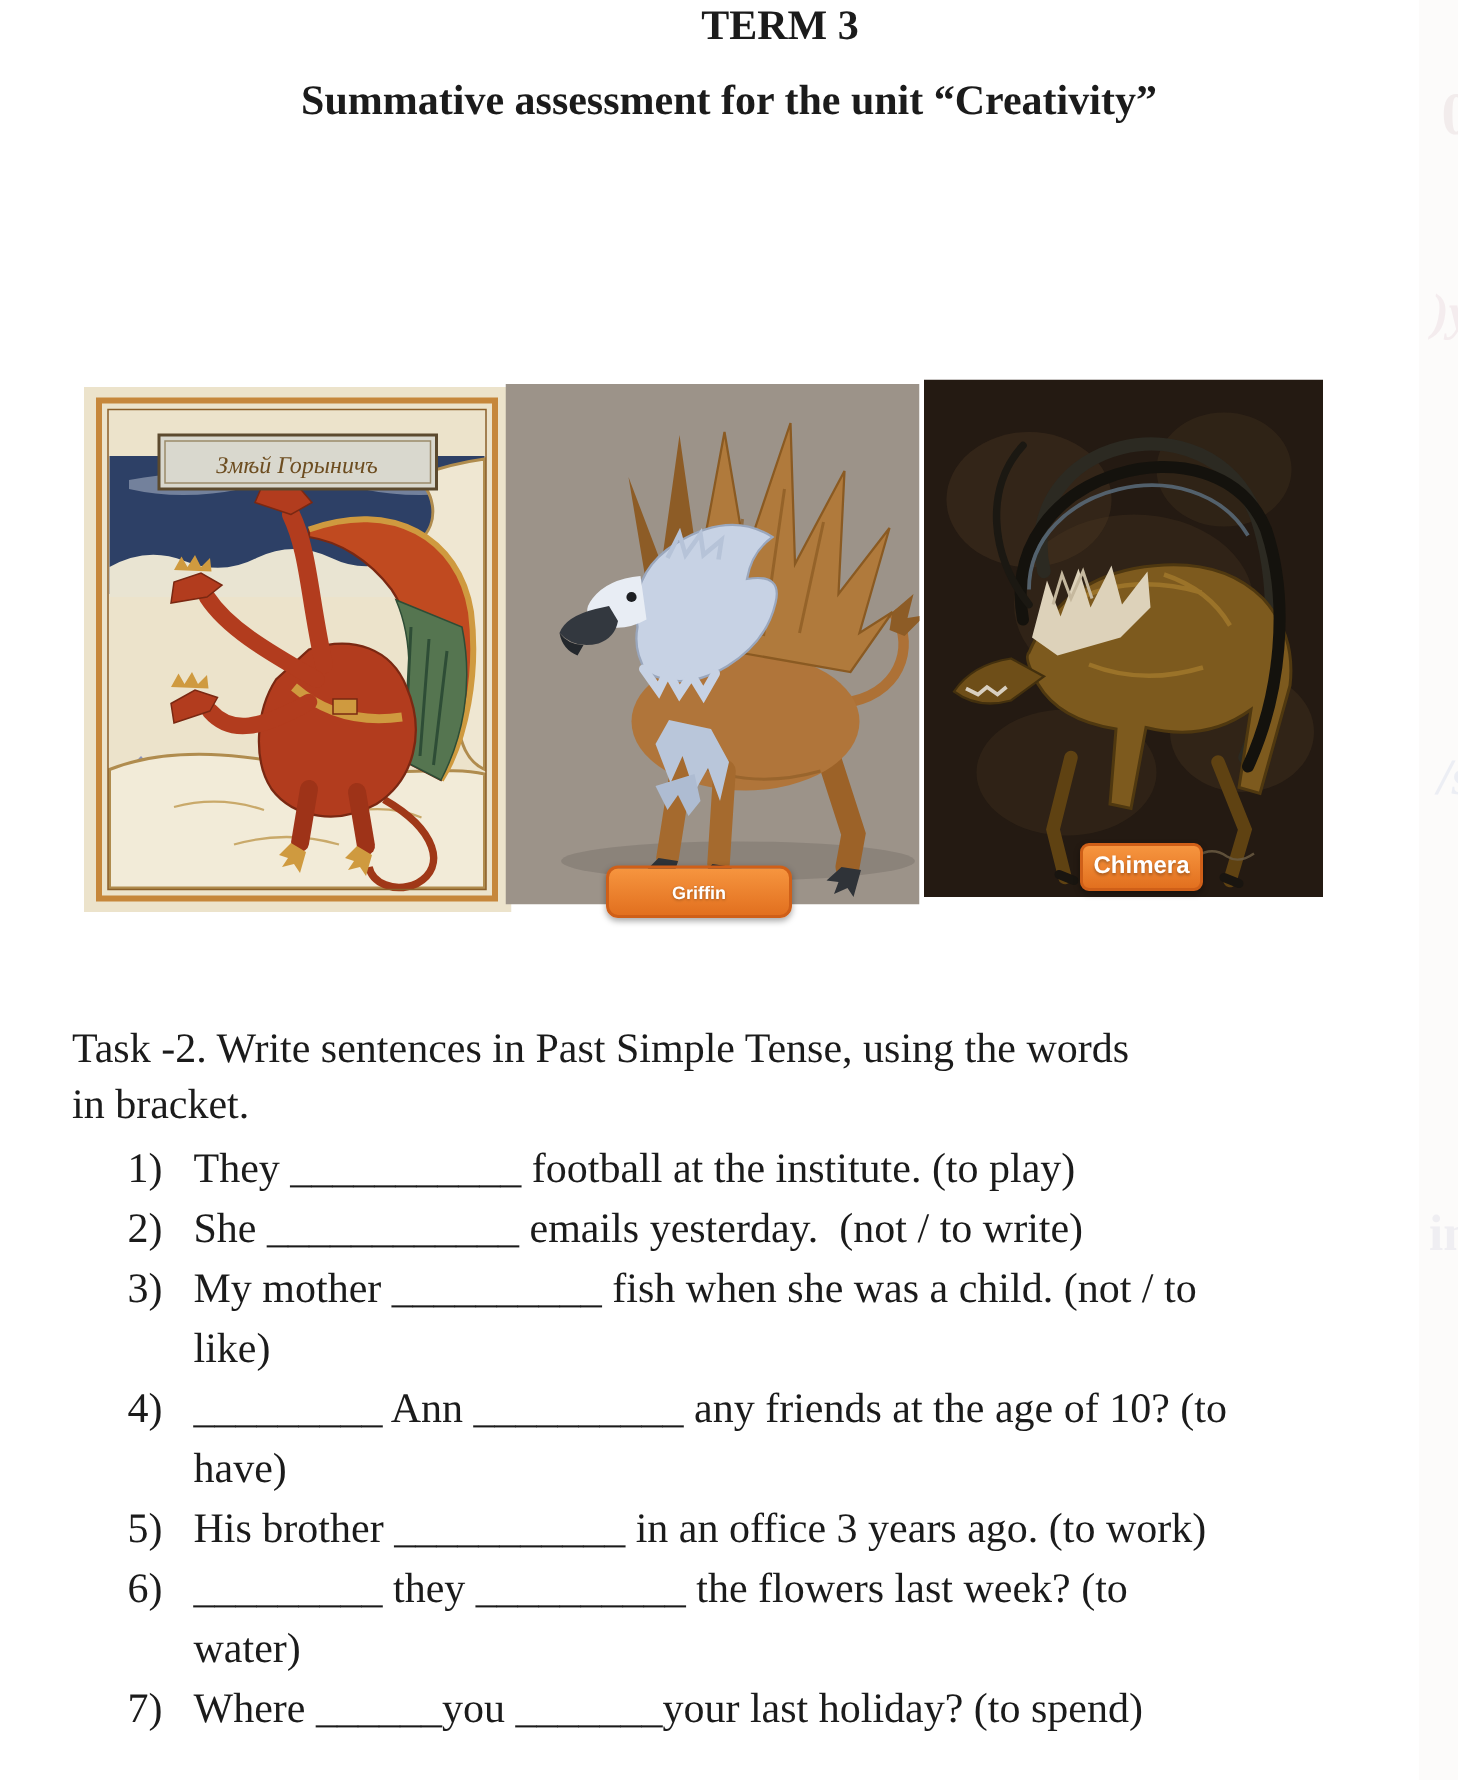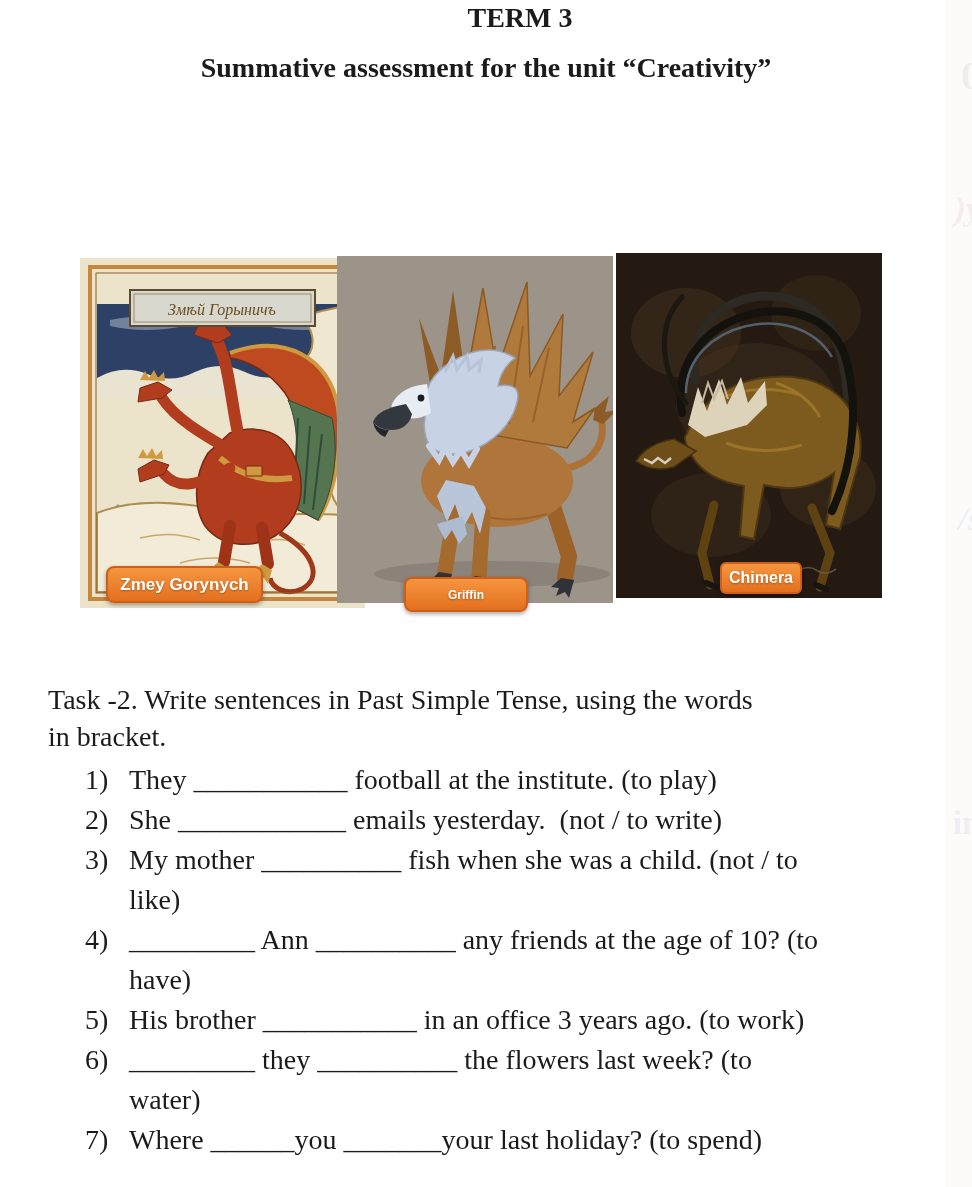--- a/index.html
+++ b/index.html
@@ -76,21 +76,21 @@
 <body>
 
 <div class="page">
 
   <div class="title">TERM 3</div>
   <div class="subtitle">Summative assessment for the unit “Creativity”</div>
 
 
   <div class="pictures">
 
-    <div class="figure" style="left:56px;top:5px;width:285px;height:332px;padding-left:24px;">
+    <div class="figure" style="left:32px;top:5px;width:285px;height:332px;padding-left:24px;">
       <svg width="285" height="350" viewBox="0 0 285 350">
         <rect width="285" height="350" fill="#ece3cb"></rect>
 
         <rect x="17" y="46" width="250" height="92" fill="#2d4066"></rect>
         <path d="M30,62 q40,-8 80,0 q40,8 80,0 q40,-8 70,0 l0,6 q-35,8 -75,0 q-40,-8 -80,0 q-40,8 -75,0 z" fill="#c9d0de" opacity="0.45"></path>
         <path d="M17,120 q25,-14 50,-4 q25,10 48,-2 q25,-12 50,0 q25,12 50,-2 q20,-8 52,2 L267,140 L17,140 z" fill="#e9e4d2"></path>
 
         <path d="M267,48 L267,255 C245,245 252,212 238,202 C256,186 242,160 228,154 C246,138 236,110 222,104 C240,90 232,66 220,60 C236,54 252,50 267,48 z" fill="#efe7d2" stroke="#b08c4e" stroke-width="2"></path>
         <path d="M232,120 q-8,18 4,30 M226,170 q-6,16 6,26" stroke="#c9a96a" stroke-width="1.5" fill="none"></path>
 
@@ -204,21 +204,20 @@
         <path d="M28,206 l8,4 6,-5 7,5 6,-5" stroke="#d8cfc0" stroke-width="2.5" fill="none"></path>
 
         <path d="M66,160 C48,60 196,22 228,100 C244,148 238,210 216,258" stroke="#14120d" stroke-width="8" fill="none" stroke-linecap="round"></path>
         <path d="M70,140 C70,70 180,44 216,104" stroke="#5d7082" stroke-width="2.5" fill="none" opacity="0.8"></path>
         <path d="M70,150 C44,118 40,72 66,44" stroke="#1b1812" stroke-width="5" fill="none" stroke-linecap="round"></path>
 
         <path d="M182,318 q10,-7 20,0 q8,5 18,-2" stroke="#6a5a42" stroke-width="1.6" fill="none" opacity="0.85"></path>
       </svg>
     </div>
 
-    <div class="pic-label" id="label-zmey">Zmey Gorynych</div>
     <div class="pic-label" id="label-griffin">Griffin</div>
     <div class="pic-label" id="label-chimera">Chimera</div>
   </div>
 
   <div class="task2-heading prewrap">Task -2. Write sentences in Past Simple Tense, using the words
 in bracket.</div>
 
   <div class="task2-list">
     <div class="t2-item">
       <span class="t2-num">1)</span>

